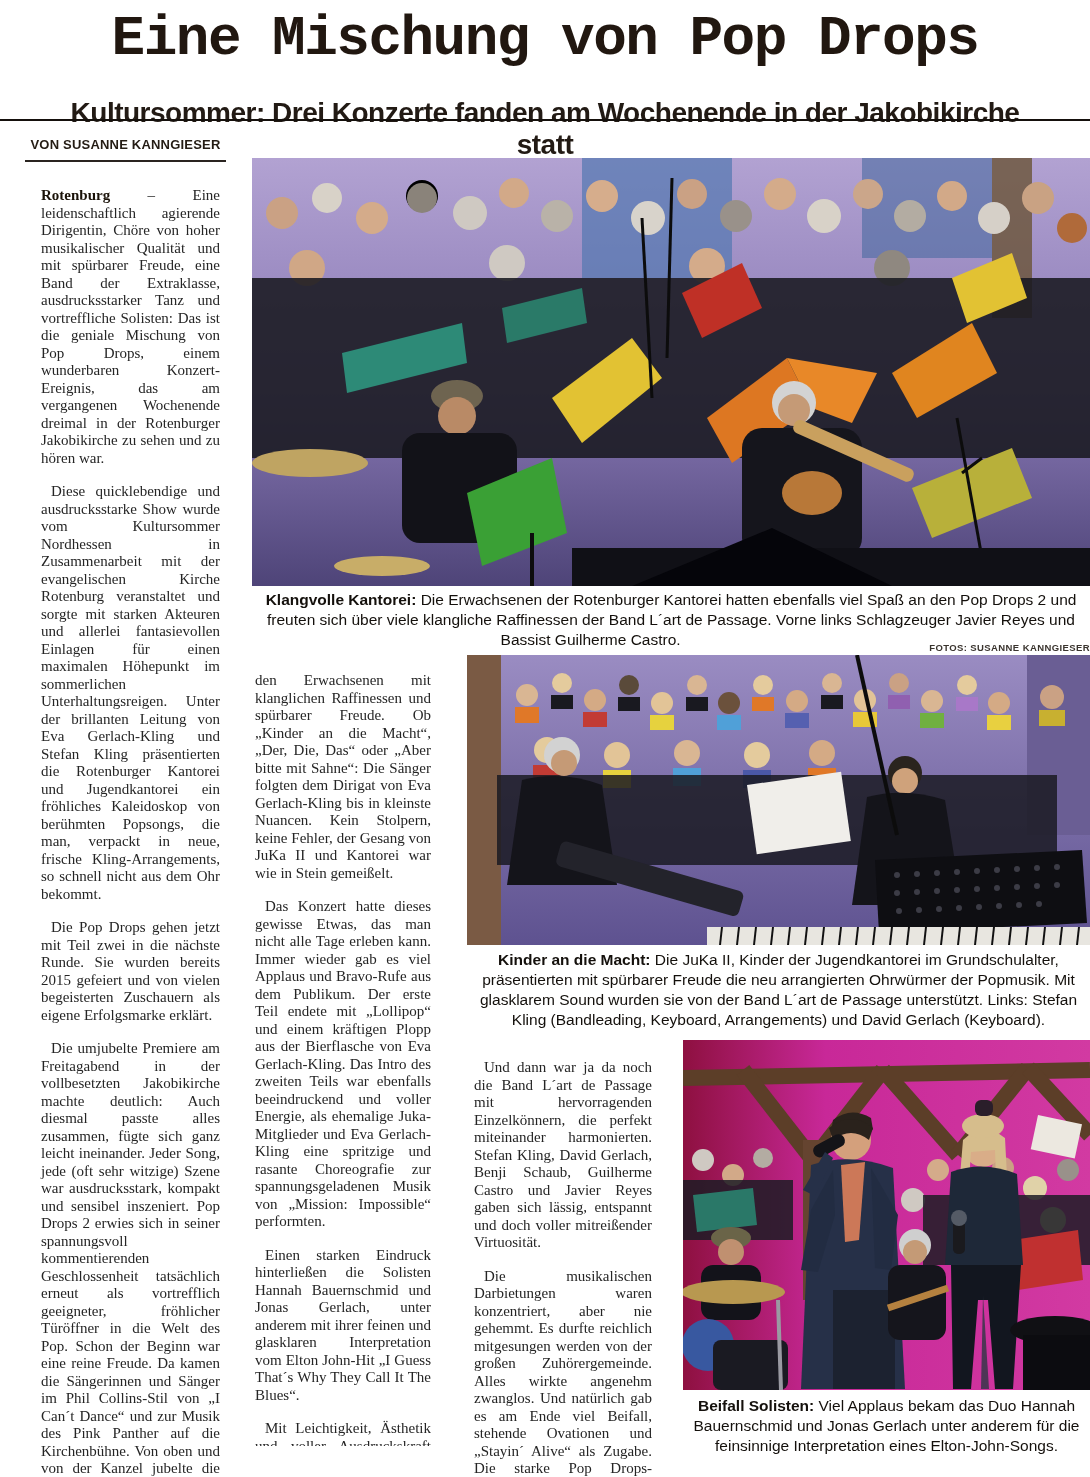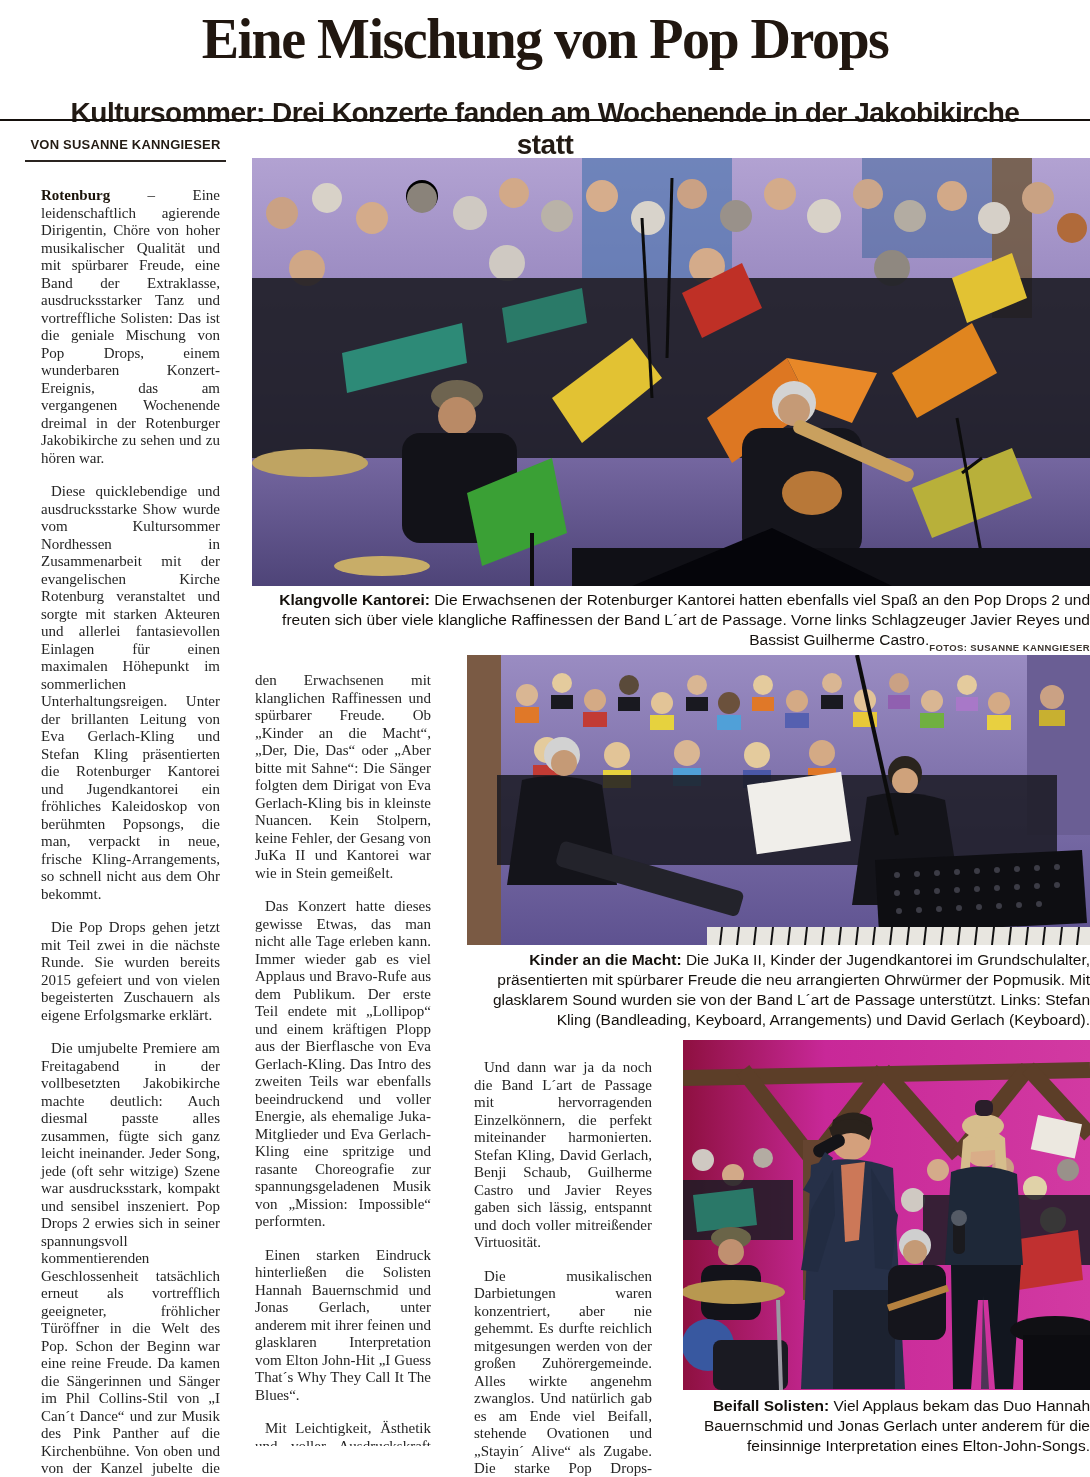--- a/index.html
+++ b/index.html
@@ -3,21 +3,21 @@
 <meta charset="utf-8">
 <style>
   html,body{margin:0;padding:0;background:#e8e8e8;}
   .page{
     position:relative;width:1090px;height:1477px;margin:0 auto;
     background:#ffffff;overflow:hidden;
     font-family:"Liberation Serif", serif;color:#1d1d1d;
   }
   .headline{
     position:absolute;top:4px;left:0;right:0;text-align:center;
-    font-family:Liberation Serif, serif;font-weight:700;
+    font-family:Liberation Mono, monospace;font-weight:700;
     font-size:56px;letter-spacing:-1.5px;color:#211710;line-height:70px;margin:0;
   }
   .subheadline{
     position:absolute;top:80px;left:24px;right:24px;text-align:center;
     font-family:"Liberation Sans", sans-serif;font-weight:600;
     font-size:28px;letter-spacing:-0.5px;color:#221a14;line-height:32px;margin:17px;
   }
   .head-rule{position:absolute;top:119px;left:0;right:0;height:2px;background:#15100c;}
   .byline{
     position:absolute;top:137px;left:25px;width:201px;
@@ -37,21 +37,21 @@
   #col2{left:239px;top:656px;width:208px;height:790px;}
   #col3{left:458px;top:1043px;width:210px;height:434px;}
   figure{margin:0;padding:0;position:absolute;}
   figure svg{display:block;width:100%;height:100%;}
   #photo1{left:252px;top:158px;width:838px;height:428px;}
   #photo2{left:467px;top:655px;width:623px;height:290px;}
   #photo3{left:683px;top:1040px;width:407px;height:350px;}
   .caption{
     position:absolute;margin:0;
     font-family:"Liberation Sans", sans-serif;
-    font-size:15.5px;line-height:20px;color:#14100c;text-align:right;
+    font-size:15.5px;line-height:20px;color:#14100c;text-align:center;
   }
   .caption b{font-weight:700;}
   #caption1{left:252px;top:590px;width:838px;}
   #caption2{left:467px;top:950px;width:623px;}
   #caption3{left:683px;top:1396px;width:407px;}
   .credit{
     float:right;font-size:9.5px;font-weight:700;letter-spacing:0.4px;
     color:#3a342e;padding-top:8px;
   }
 </style>

